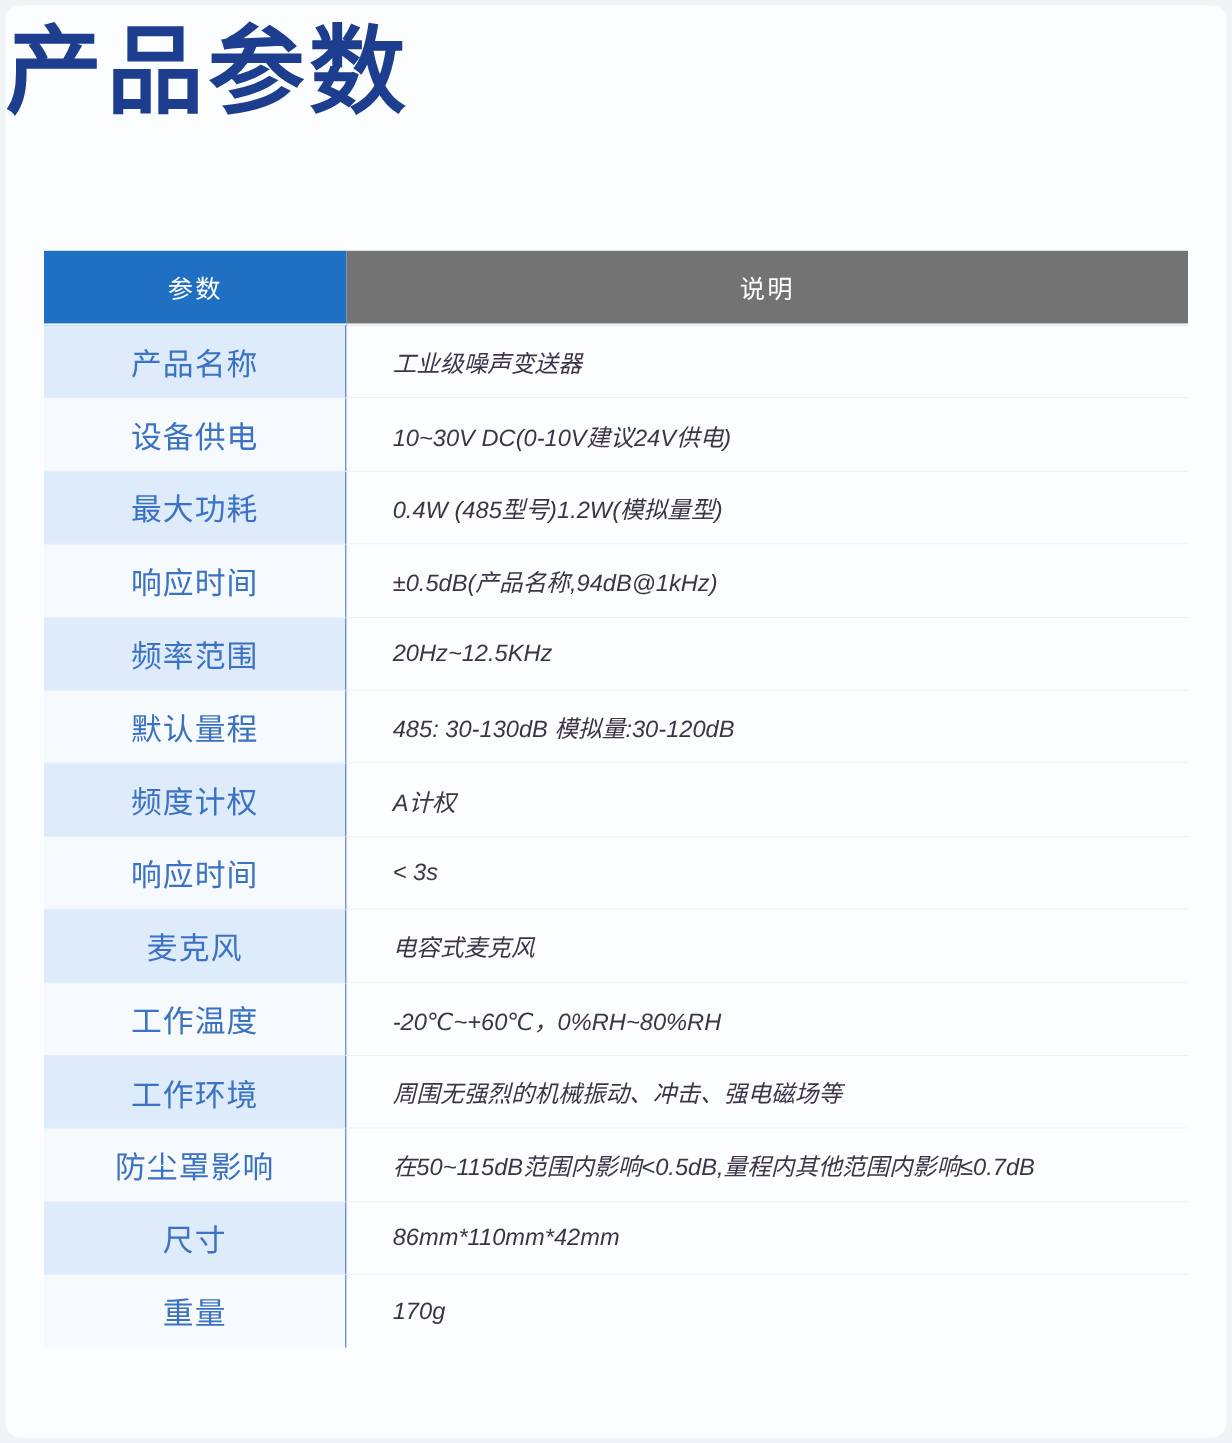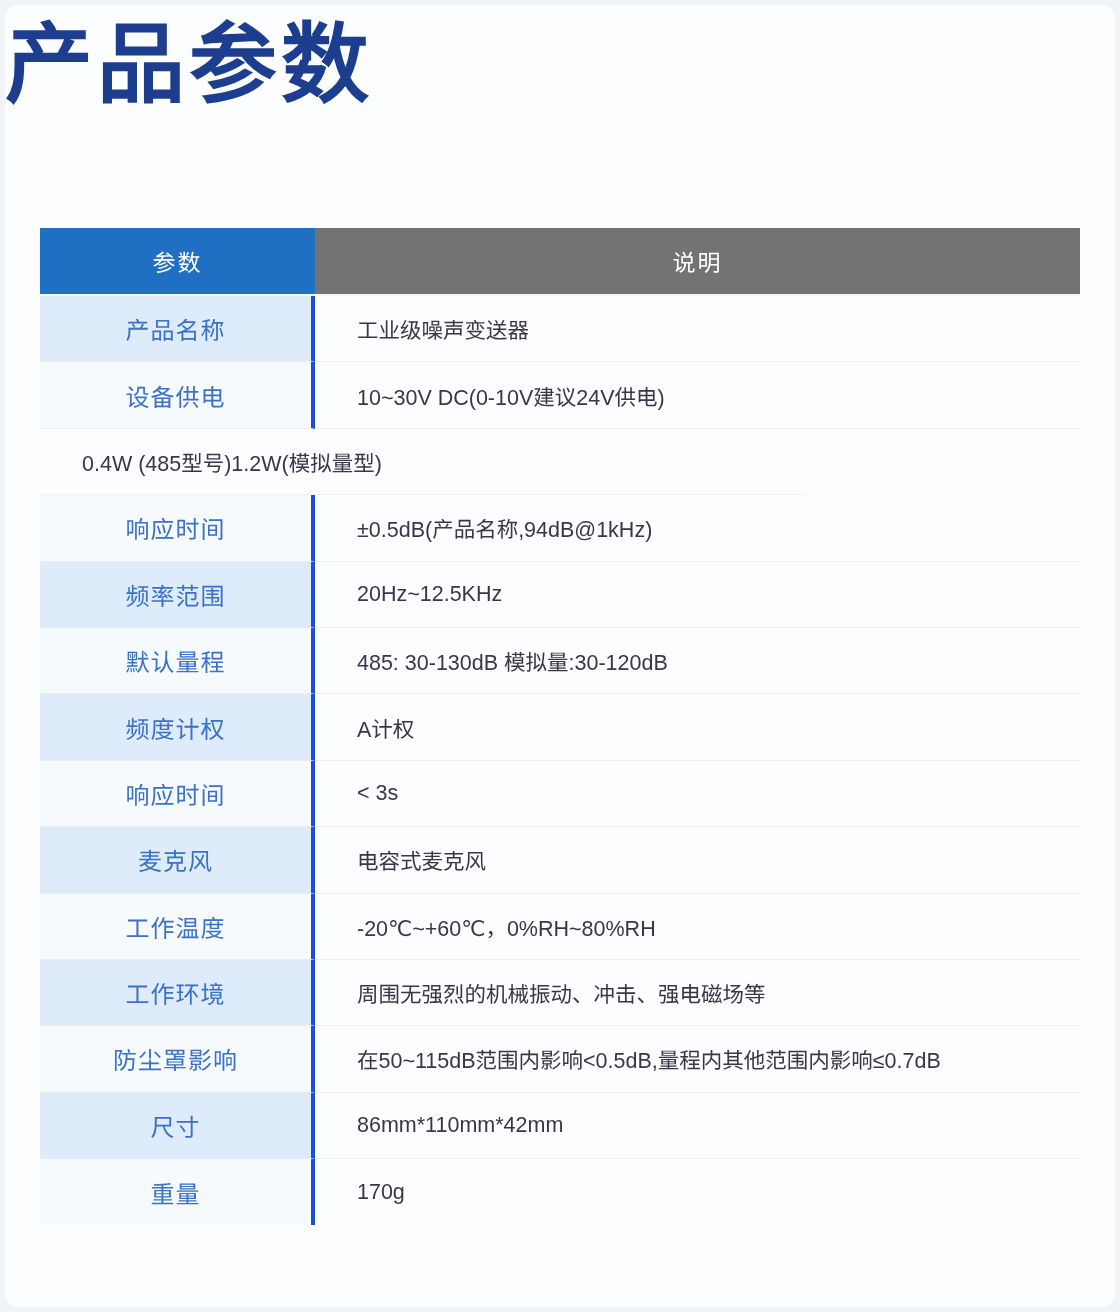--- a/index.html
+++ b/index.html
@@ -43,33 +43,34 @@
   .th-param { width: 275px; background: #1f6fc2; }
   .th-desc  { width: 765px; background: #737373; }
   .tbody .tr {
     display: flex;
     height: 66.4px;
   }
   .td-param {
     width: 275px;
     display: flex; align-items: center; justify-content: center;
     color: #3b72c3;
-    font-size: 24px;
+    font-size: 28px;
     letter-spacing: 1px;
-    border-right: 4px solid #1d4ed8;
+    border-right: 1px solid #1d4ed8;
     border-bottom: 1px solid #e9eef3;
   }
   .td-desc {
     width: 765px;
     display: flex; align-items: center;
     padding-left: 42px;
     color: #3d3547;
     font-size: 21.5px;
     background: #fcfdff;
     border-bottom: 1px solid #edf1f5;
+    font-style: italic;
   }
   .tr:nth-child(odd)  .td-param { background: #ddebfb; }
   .tr:nth-child(even) .td-param { background: #f7fafd; }
   .tr:last-child .td-param,
   .tr:last-child .td-desc { border-bottom: none; }
 </style>
 </head>
 <body>
 
 <div class="page-card">
@@ -85,20 +86,21 @@
     <div class="td-param">产品名称</div>
     <div class="td-desc">工业级噪声变送器</div>
   </div>
 
   <div class="tr">
     <div class="td-param">设备供电</div>
     <div class="td-desc">10~30V DC(0-10V建议24V供电)</div>
   </div>
 
   <div class="tr">
+    <div class="td-param">最大功耗</div>
     <div class="td-desc">0.4W (485型号)1.2W(模拟量型)</div>
   </div>
 
   <div class="tr">
     <div class="td-param">响应时间</div>
     <div class="td-desc">±0.5dB(产品名称,94dB@1kHz)</div>
   </div>
 
   <div class="tr">
     <div class="td-param">频率范围</div>

